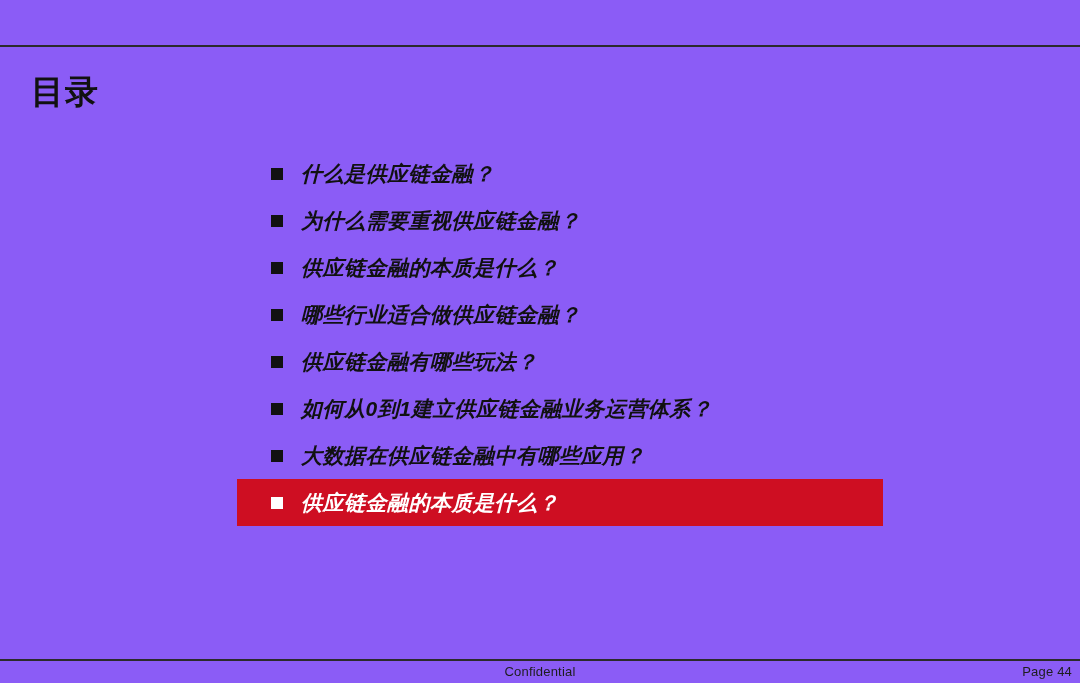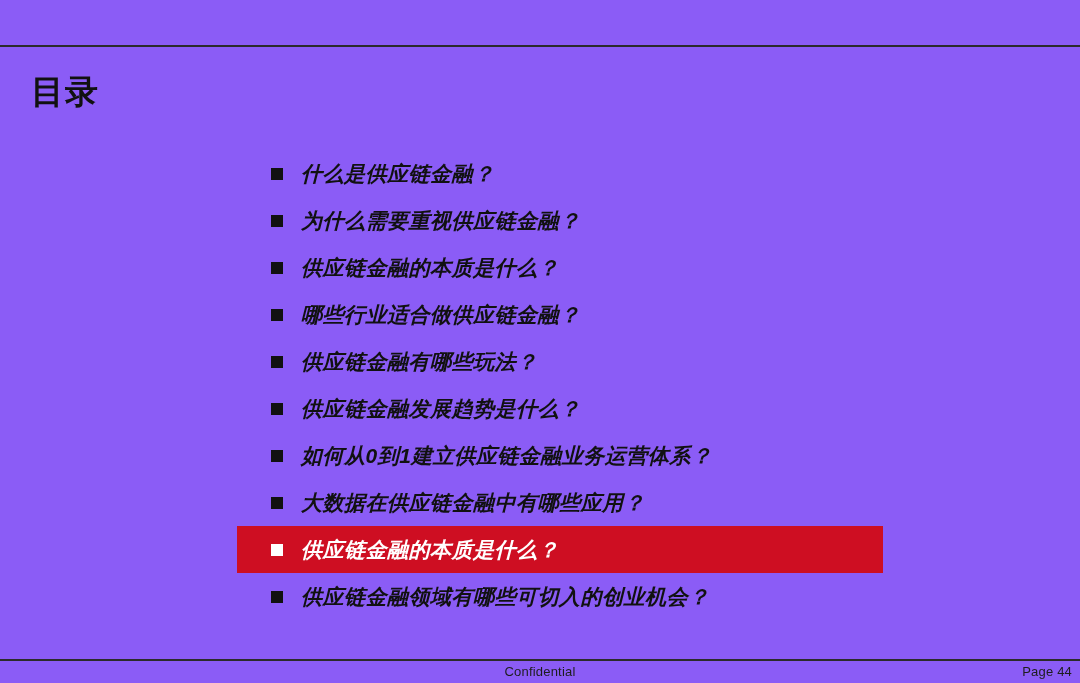--- a/index.html
+++ b/index.html
@@ -145,44 +145,36 @@
     <div class="agenda-item">
       <span class="bullet"></span>
       <span class="item-text">哪些行业适合做供应链金融？</span>
     </div>
 
     <div class="agenda-item">
       <span class="bullet"></span>
       <span class="item-text">供应链金融有哪些玩法？</span>
     </div>
 
-    <div class="agenda-item">
-      <span class="bullet"></span>
-      <span class="item-text">供应链金融发展趋势是什么？</span>
-    </div>
 
     <div class="agenda-item">
       <span class="bullet"></span>
       <span class="item-text">如何从0到1建立供应链金融业务运营体系？</span>
     </div>
 
     <div class="agenda-item">
       <span class="bullet"></span>
       <span class="item-text">大数据在供应链金融中有哪些应用？</span>
     </div>
 
     <div class="agenda-item highlight">
       <span class="bullet"></span>
       <span class="item-text">供应链金融的本质是什么？</span>
     </div>
 
-    <div class="agenda-item">
-      <span class="bullet"></span>
-      <span class="item-text">供应链金融领域有哪些可切入的创业机会？</span>
-    </div>
 
   </div>
 
   <div class="footer-rule"></div>
   <div class="footer-center">Confidential</div>
   <div class="footer-page">Page 44</div>
 
 </div>
 
 </body></html>

